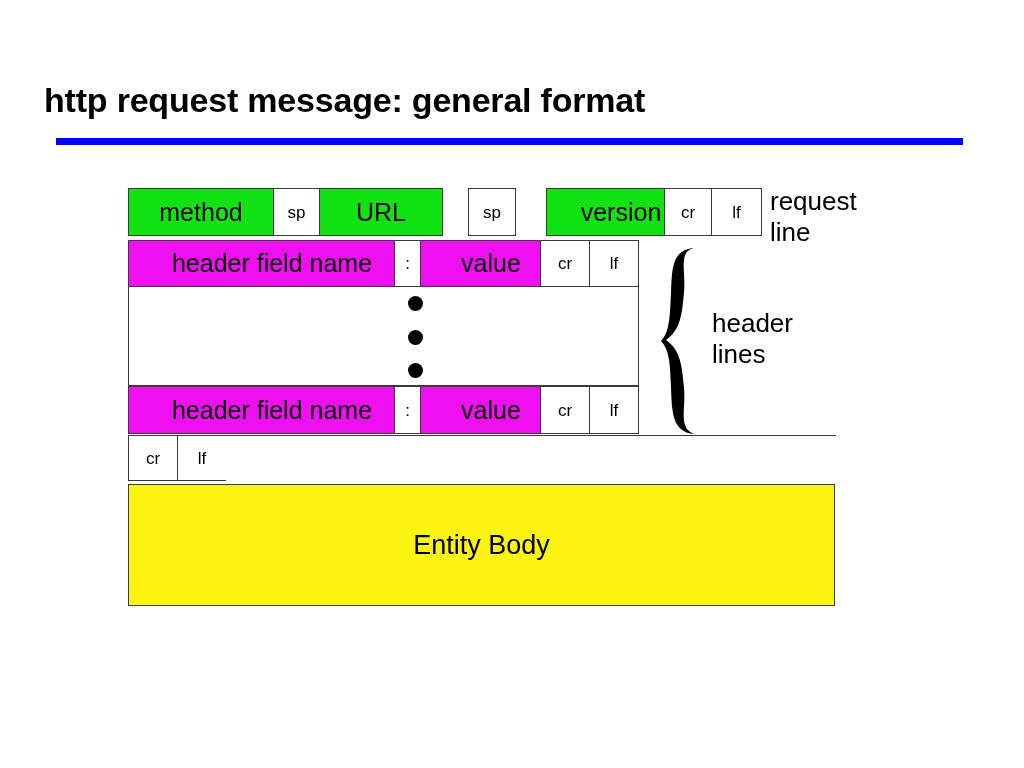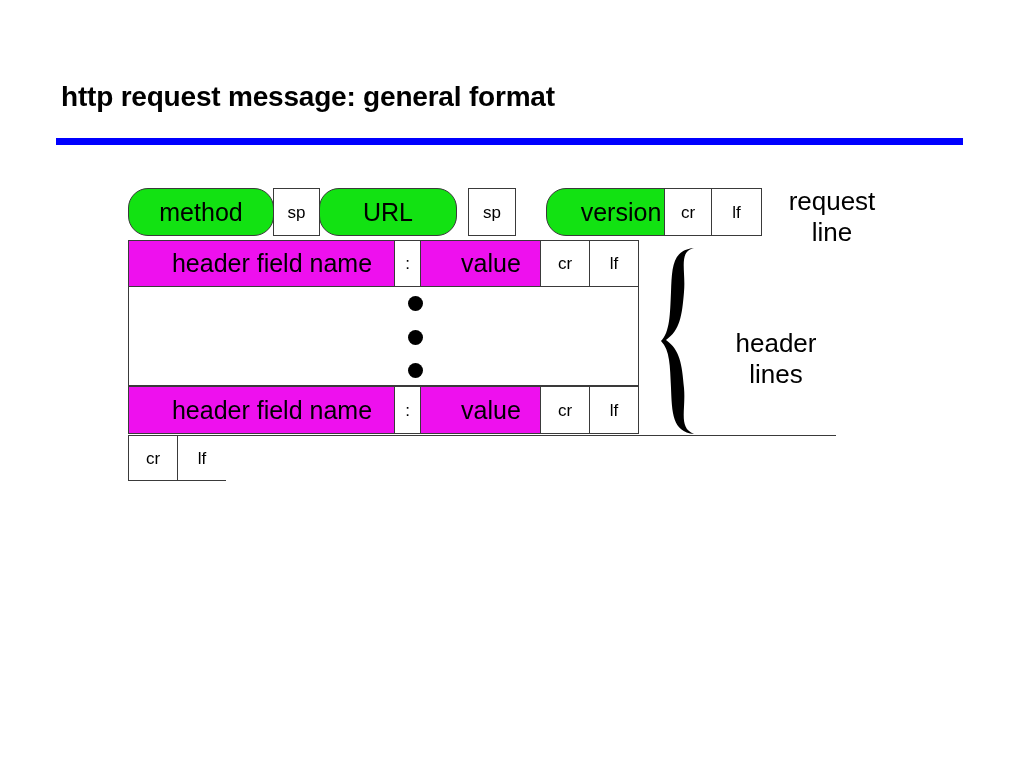--- a/index.html
+++ b/index.html
@@ -12,24 +12,24 @@
     height: 768px;
     position: relative;
     overflow: hidden;
     font-family: "Liberation Sans", sans-serif;
     color: #000000;
   }
 
   
   #slide-title {
     position: absolute;
-    left: 61px;
+    left: 44px;
     top: 82px;
     width: 910px;
-    font-size: 28px;
+    font-size: 34px;
     font-weight: bold;
     letter-spacing: -0.2px;
     color: #000000;
     line-height: 1.1;
     white-space: nowrap;
   }
   #title-rule {
     position: absolute;
     left: 56px;
     top: 138px;
@@ -52,31 +52,31 @@
     box-sizing: border-box;
     border: 1px solid #3a3a3a;
     display: flex;
     align-items: center;
     justify-content: center;
     font-size: 25px;
     color: #000000;
     line-height: 1;
     white-space: nowrap;
   }
-  .cell.green  { background: #12e212; border-radius: 20px; }
+  .cell.green  { background: #12e212; }
   .cell.magenta{ background: #ee10ee; padding-left: 21px; }
   .cell.white  { background: #ffffff; }
   .cell.yellow { background: #fbf312; }
 
   .cell.small { font-size: 17px; }
 
   
   #cell-method  { left:128px; top:188px; width:146px; height:48px; }
   #cell-sp1     { left:273px; top:188px; width:47px;  height:48px; }
-  #cell-url     { left:319px; top:188px; width:138px; height:48px; }
+  #cell-url     { left:319px; top:188px; width:124px; height:48px; }
   #cell-sp2     { left:468px; top:188px; width:48px;  height:48px; }
   #cell-version { left:515px; top:188px; width:150px; height:48px;margin-left:31px; }
   #cell-cr1     { left:664px; top:188px; width:48px;  height:48px; }
   #cell-lf1     { left:711px; top:188px; width:51px;  height:48px; }
 
   
   #cell-hfn1    { left:128px; top:240px; width:267px; height:47px; }
   #cell-colon1  { left:394px; top:240px; width:27px;  height:47px; }
   #cell-value1  { left:420px; top:240px; width:121px; height:47px; }
   #cell-cr2     { left:540px; top:240px; width:50px;  height:47px; }
@@ -126,25 +126,25 @@
     left: 660px;
     top: 246px;
     width: 48px;
     height: 190px;
   }
   .side-label {
     position: absolute;
     font-size: 26px;
     line-height: 1.18;
     color: #000000;
-    text-align: center;
+    text-align: left;
     white-space: pre-line;
   }
   #label-request-line { left: 770px; top: 186px; width: 124px; }
-  #label-header-lines { left: 712px; top: 308px; width: 128px; margin-top: 20px; }
+  #label-header-lines { left: 712px; top: 308px; width: 128px; }
 </style>
 </head>
 <body>
 
 <div id="slide-title">http request message: general format</div>
 
 <div id="title-rule"></div>
 
 <div id="diagram">
 
@@ -189,20 +189,21 @@
   <div class="cell white small" id="cell-cr3">cr</div>
 
   <div class="cell white small" id="cell-lf3">lf</div>
 
   <div class="cell white small" id="cell-cr4">cr</div>
 
   <div class="cell white small" id="cell-lf4">lf</div>
 
   <div class="cell white" id="cell-blank"></div>
 
+  <div class="cell yellow" id="cell-entity">Entity Body</div>
 
   <svg id="brace" viewBox="0 0 48 190">
     <path d="M34 2
              C 18 6, 26 24, 24 46
              C 22 70, 20 84, 6 94
              C 20 104, 22 118, 24 142
              C 26 164, 18 182, 34 188
              C 12 186, 12 166, 11 142
              C 10 120, 10 104, 1 95
              C 10 86, 10 68, 11 46

